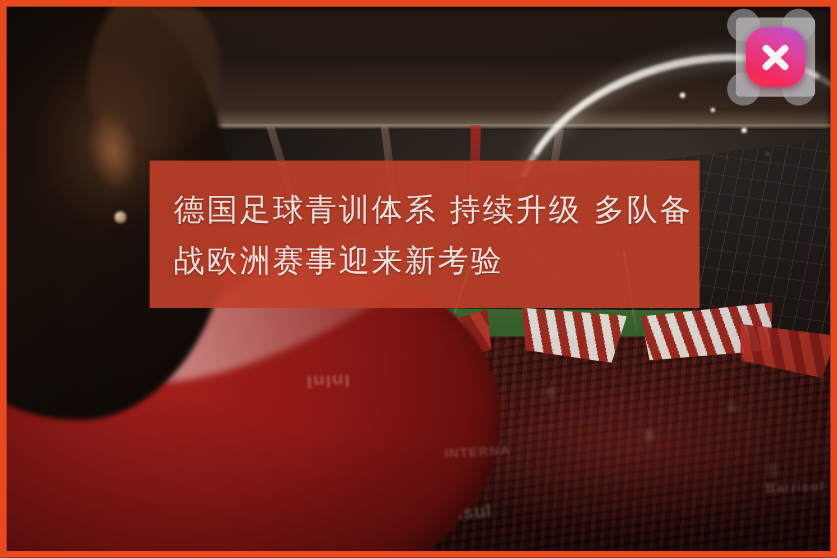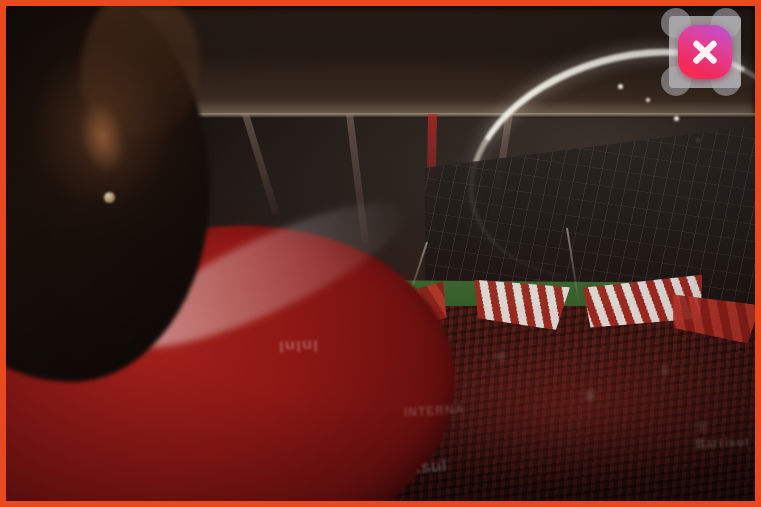--- a/index.html
+++ b/index.html
@@ -365,20 +365,24 @@
     <div class="fabric-text c">INTERNA</div>
     <div class="fabric-text d">Barrisul</div>
 
     <div class="silhouette"></div>
     <div class="raisedhand"></div>
     <div class="ear"></div>
     <div class="earring"></div>
 
     <div class="layer vignette"></div>
 
+    <div id="headline-banner">
+      <div class="hl">德国足球青训体系 持续升级 多队备</div>
+      <div class="hl">战欧洲赛事迎来新考验</div>
+    </div>
 
     <div id="app-logo">
       <div class="plate"></div>
       <div class="squircle">
         <svg width="34" height="34" viewBox="0 0 34 34" aria-hidden="true">
           <g stroke="#FFF3F4" stroke-width="6.4" stroke-linecap="round" fill="none">
             <path d="M8.5 9 L25.5 25.5"></path>
             <path d="M25.5 9 L8.5 25.5"></path>
           </g>
         </svg>

